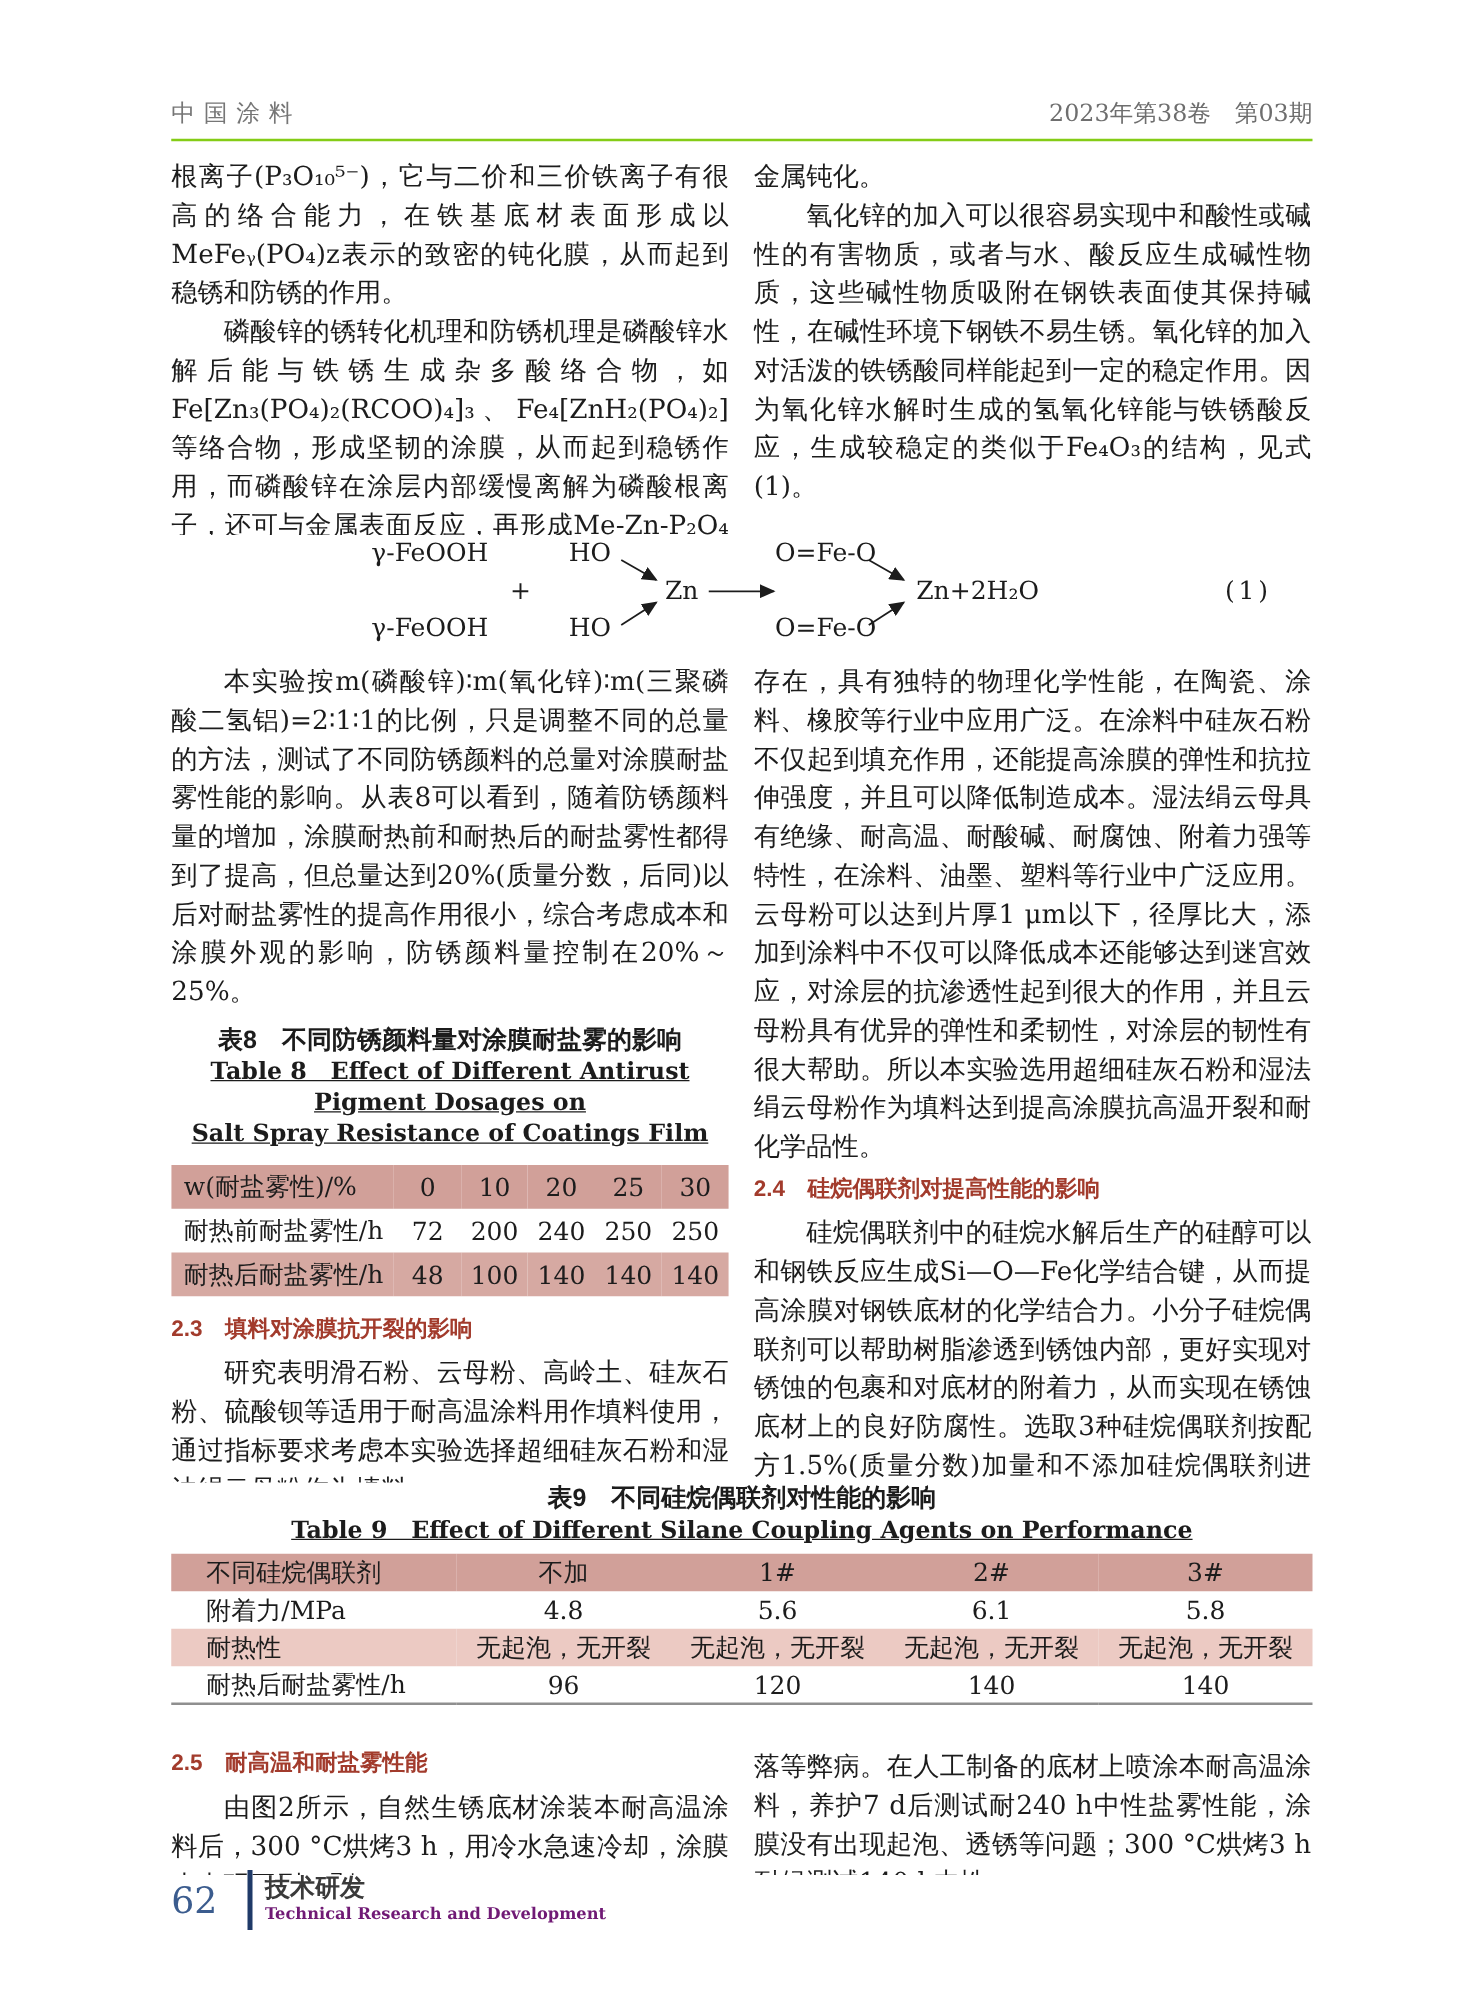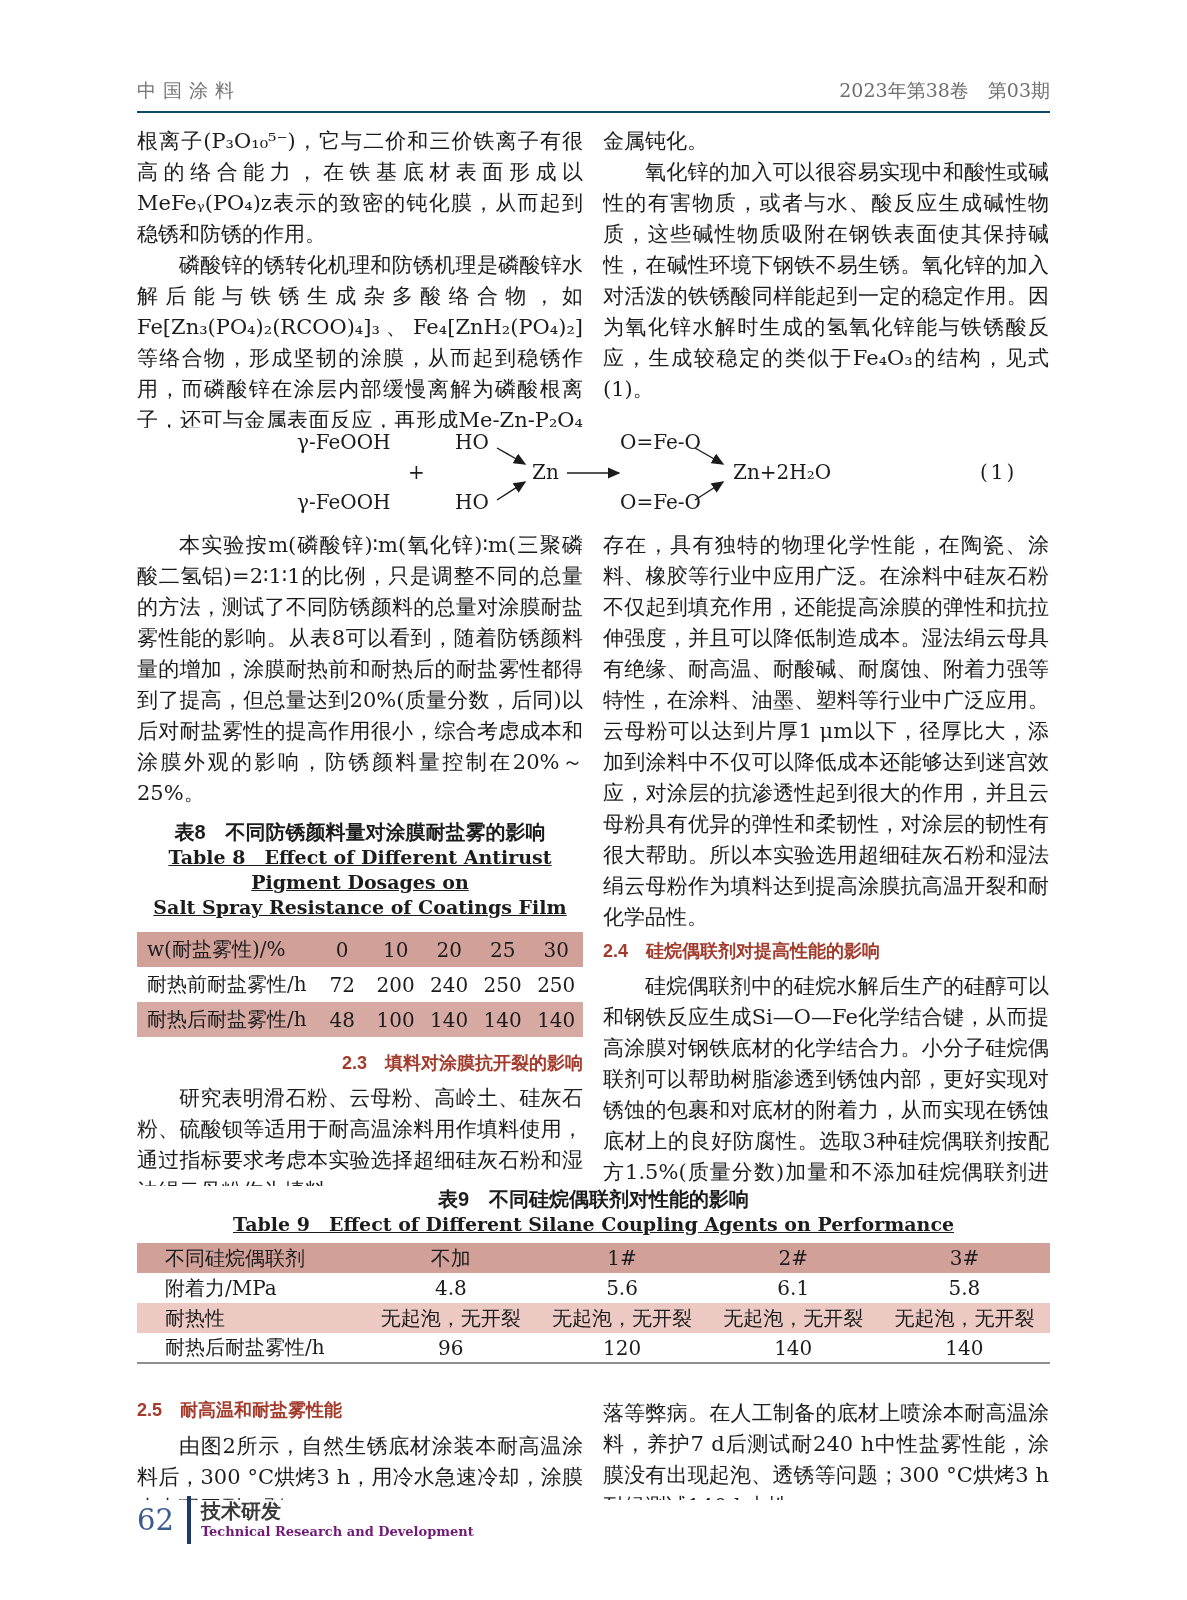--- a/index.html
+++ b/index.html
@@ -11,21 +11,21 @@
     --footer-bar:#1f3a68;
   }
   *{box-sizing:border-box;}
   html,body{margin:0;padding:0;background:#fff;}
   .page{position:relative;width:1187px;height:1600px;background:#ffffff;overflow:hidden;
         font-family:"DejaVu Serif","Liberation Serif",serif;color:#1c1c1c;}
   .abs{position:absolute;left:137px;width:913px;}
 
   
   #page-header{top:78px;display:flex;justify-content:space-between;align-items:flex-end;
-               padding-bottom:7px;border-bottom:2px solid #0c4a6e;}
+               padding-bottom:7px;border-bottom:2px solid #84cc16;}
   #page-header .journal{font-size:19px;color:#767676;letter-spacing:7px;}
   #page-header .issue{font-size:19px;color:#6e6e6e;}
 
   
   .two-col{display:flex;gap:20px;}
   .col{width:446px;overflow:hidden;}
   .col p{margin:0;font-size:21px;line-height:31px;text-align:justify;text-justify:inter-character;}
   p.ind{text-indent:2em;}
   #row-top{top:126px;height:302px;}
   #row-mid{top:530px;height:656px;}
@@ -61,27 +61,27 @@
   tr.pink-dark{background:var(--table-pink-dark);}
   tr.pink-mid{background:var(--table-pink-mid);}
   tr.pink-light{background:var(--table-pink-light);}
   #table8-block{margin-top:10px;}
   #table8-block table{margin-top:12px;}
   #table8-block .t8 td.lbl{width:40%;}
   #table9-block{top:1186px;}
   #table9-block table{margin-top:6px;}
   .t9 td.lbl{width:25%;padding-left:28px;}
   .t9 tr:last-child td{border-bottom:2px solid #8f8f8f;}
-  #h23{margin-top:14px;margin-bottom:8px;text-align:right;}
+  #h23{margin-top:14px;margin-bottom:8px;}
   #h24{margin-top:6px;margin-bottom:8px;}
   #h25{margin-bottom:9px;}
 
   
   #page-footer{top:1496px;display:flex;align-items:center;}
-  .pg-num{font-size:29px;color:var(--footer-blue);margin-right:13px;}
+  .pg-num{font-size:29px;color:var(--footer-blue);margin-right:24px;}
   .foot-bar{width:4px;height:48px;background:var(--footer-bar);margin-right:10px;}
   .foot-zh{font-family:"Liberation Sans","DejaVu Sans",sans-serif;font-weight:bold;
            font-size:20px;color:#3a3a3a;line-height:24px;}
   .foot-en{font-weight:bold;font-size:13px;color:#701a75;line-height:18px;}
 </style>
 </head>
 <body>
 
 <div class="page">
 

